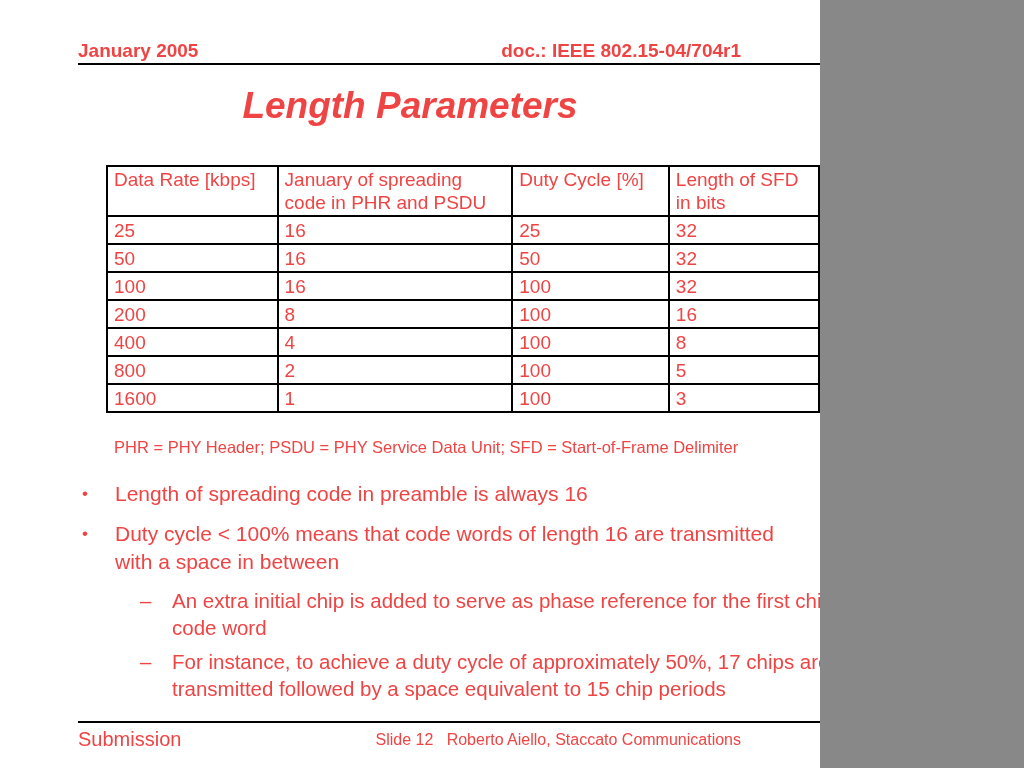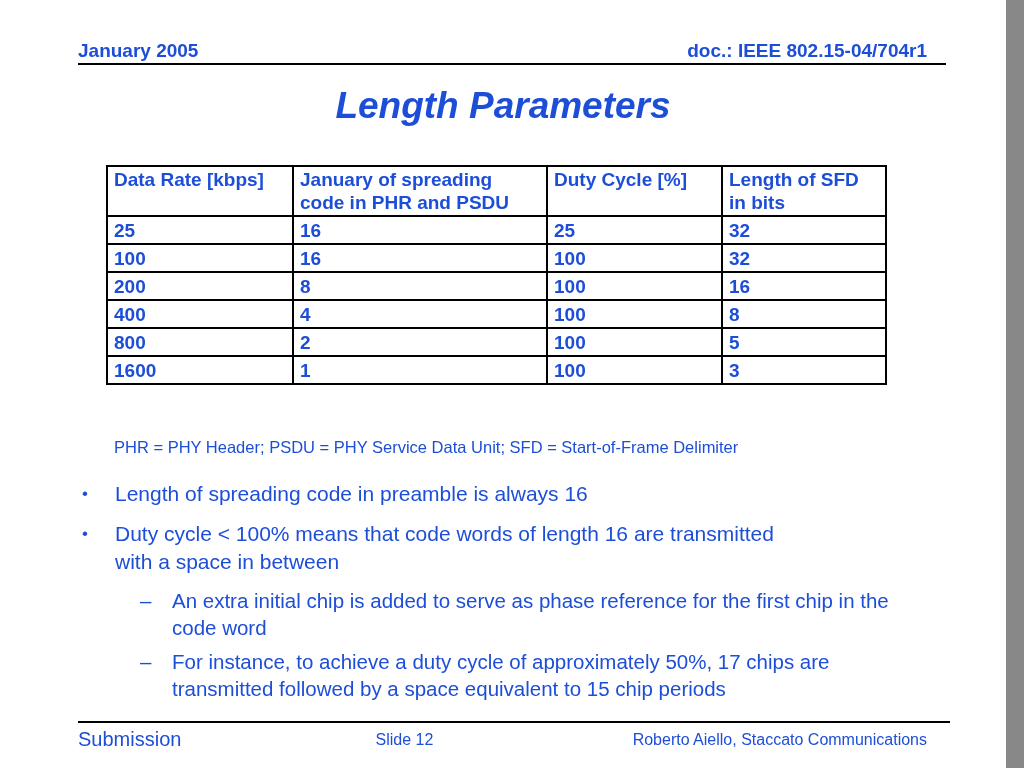--- a/index.html
+++ b/index.html
@@ -1,30 +1,30 @@
 <!DOCTYPE html>
 <html><head>
 <meta charset="utf-8">
 <style>
   html,body{margin:0;padding:0;background:#888;}
   .slide{
-    position:relative;width:1006px;height:768px;background:#fff;color:#1d4ed8;
+    position:relative;width:820px;height:768px;background:#fff;color:#ef4444;
     font-family:"Liberation Sans","DejaVu Sans",sans-serif;overflow:hidden;
   }
   
   .hdr-left{position:absolute;left:78px;top:40px;font-size:19px;font-weight:bold;line-height:22px;}
   .hdr-right{position:absolute;right:79px;top:40px;font-size:19px;font-weight:bold;line-height:22px;}
   .hdr-rule{position:absolute;left:78px;top:63px;width:868px;height:2px;background:#000;}
   
   .title{position:absolute;left:0;top:84px;width:100%;text-align:center;
          font-size:37px;font-weight:bold;font-style:italic;line-height:44px;}
   
   .ptable{position:absolute;left:106px;top:165px;border-collapse:collapse;table-layout:fixed;
           font-size:19px;}
-  .ptable th,.ptable td{border:2px solid #000;padding:1px 6px;text-align:left;font-weight:bold;margin-top:28px;}
+  .ptable th,.ptable td{border:2px solid #000;padding:1px 6px;text-align:left;font-weight:normal;margin-top:28px;}
   .ptable th{height:46px;vertical-align:top;line-height:23px;white-space:pre;}
   .ptable td{height:24px;vertical-align:middle;line-height:23px;}
   
   .footnote{position:absolute;left:114px;top:437px;font-size:16.5px;line-height:20px;}
   
   .bullet{position:absolute;display:flex;}
   .bullet .marker{flex:none;}
   .bullet .btext{white-space:pre;}
   .bullet.lvl1{left:82px;font-size:21px;line-height:28px;}
   .bullet.lvl1 .marker{width:33px;font-size:17px;line-height:28px;}
@@ -66,20 +66,26 @@
           <th>Duty Cycle [%]</th>
           <th>Length of SFD
 in bits</th>
         </tr>
       </thead>
     <tbody>
         <tr>
           <td>25</td>
           <td>16</td>
           <td>25</td>
+          <td>32</td>
+        </tr>
+        <tr>
+          <td>50</td>
+          <td>16</td>
+          <td>50</td>
           <td>32</td>
         </tr>
         <tr>
           <td>100</td>
           <td>16</td>
           <td>100</td>
           <td>32</td>
         </tr>
         <tr>
           <td>200</td>

